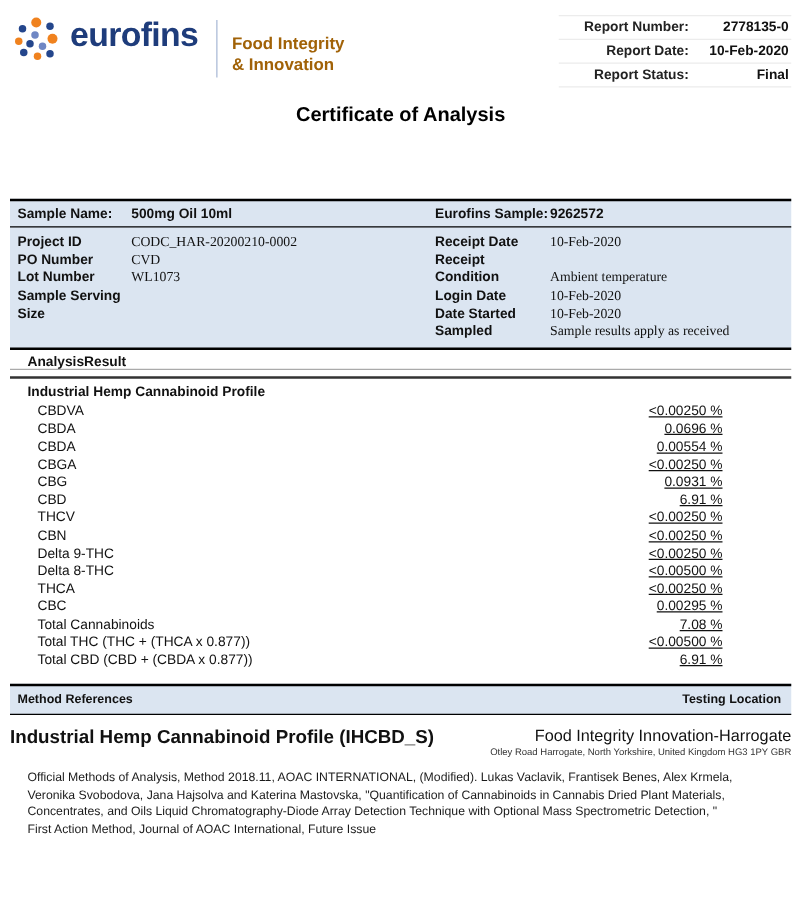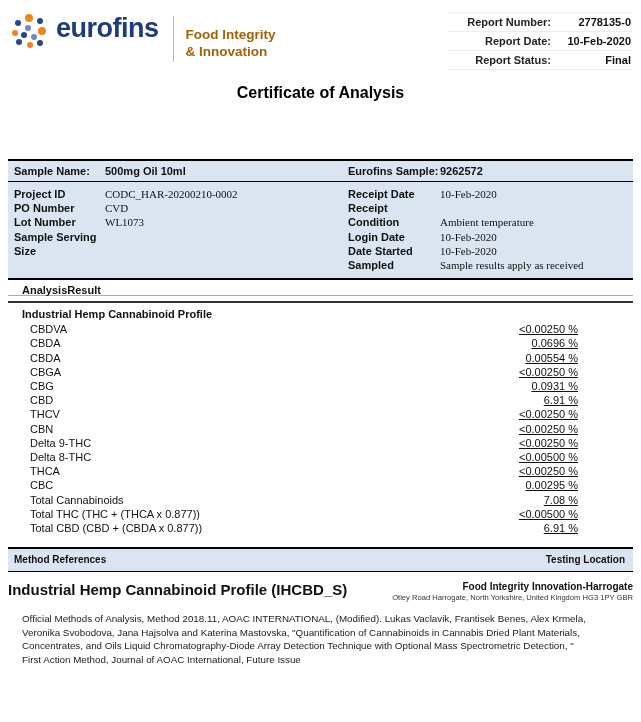--- a/index.html
+++ b/index.html
@@ -61,21 +61,21 @@
   .an-row { display:flex; justify-content:space-between; padding:0 55px 0 22px; line-height:14.2px; }
   .an-name { color:#111; }
   .an-result { color:#111; text-align:left;text-decoration:underline; }
   
   .method-band { margin:8px 8px 0 8px; background:#dbe5f1; display:flex; justify-content:space-between;
                  border-top:2.5px solid #000; border-bottom:1.5px solid #000;
                  padding:4px 8px 4px 6px; font-weight:bold; font-size:10px; line-height:14px; }
   .method-row { display:flex; justify-content:space-between; margin:9px 8px 0 8px; }
   .method-name { font-weight:bold; font-size:15px; padding-left:0; }
   .loc-block { text-align:right; }
-  .loc-name { font-weight:bold; font-size:10px; }
+  .loc-name { font-weight:normal; font-size:13px; }
   .loc-addr { font-size:7.6px; color:#333; margin-top:1px; }
   .reference { margin:10px 52px 0 22px; font-size:9.8px; line-height:13.5px; color:#1a1a1a; }
 </style>
 </head>
 <body>
 
 <div class="top">
   <div class="logo-wrap">
     <div class="dots">
       <span class="dot"></span>

